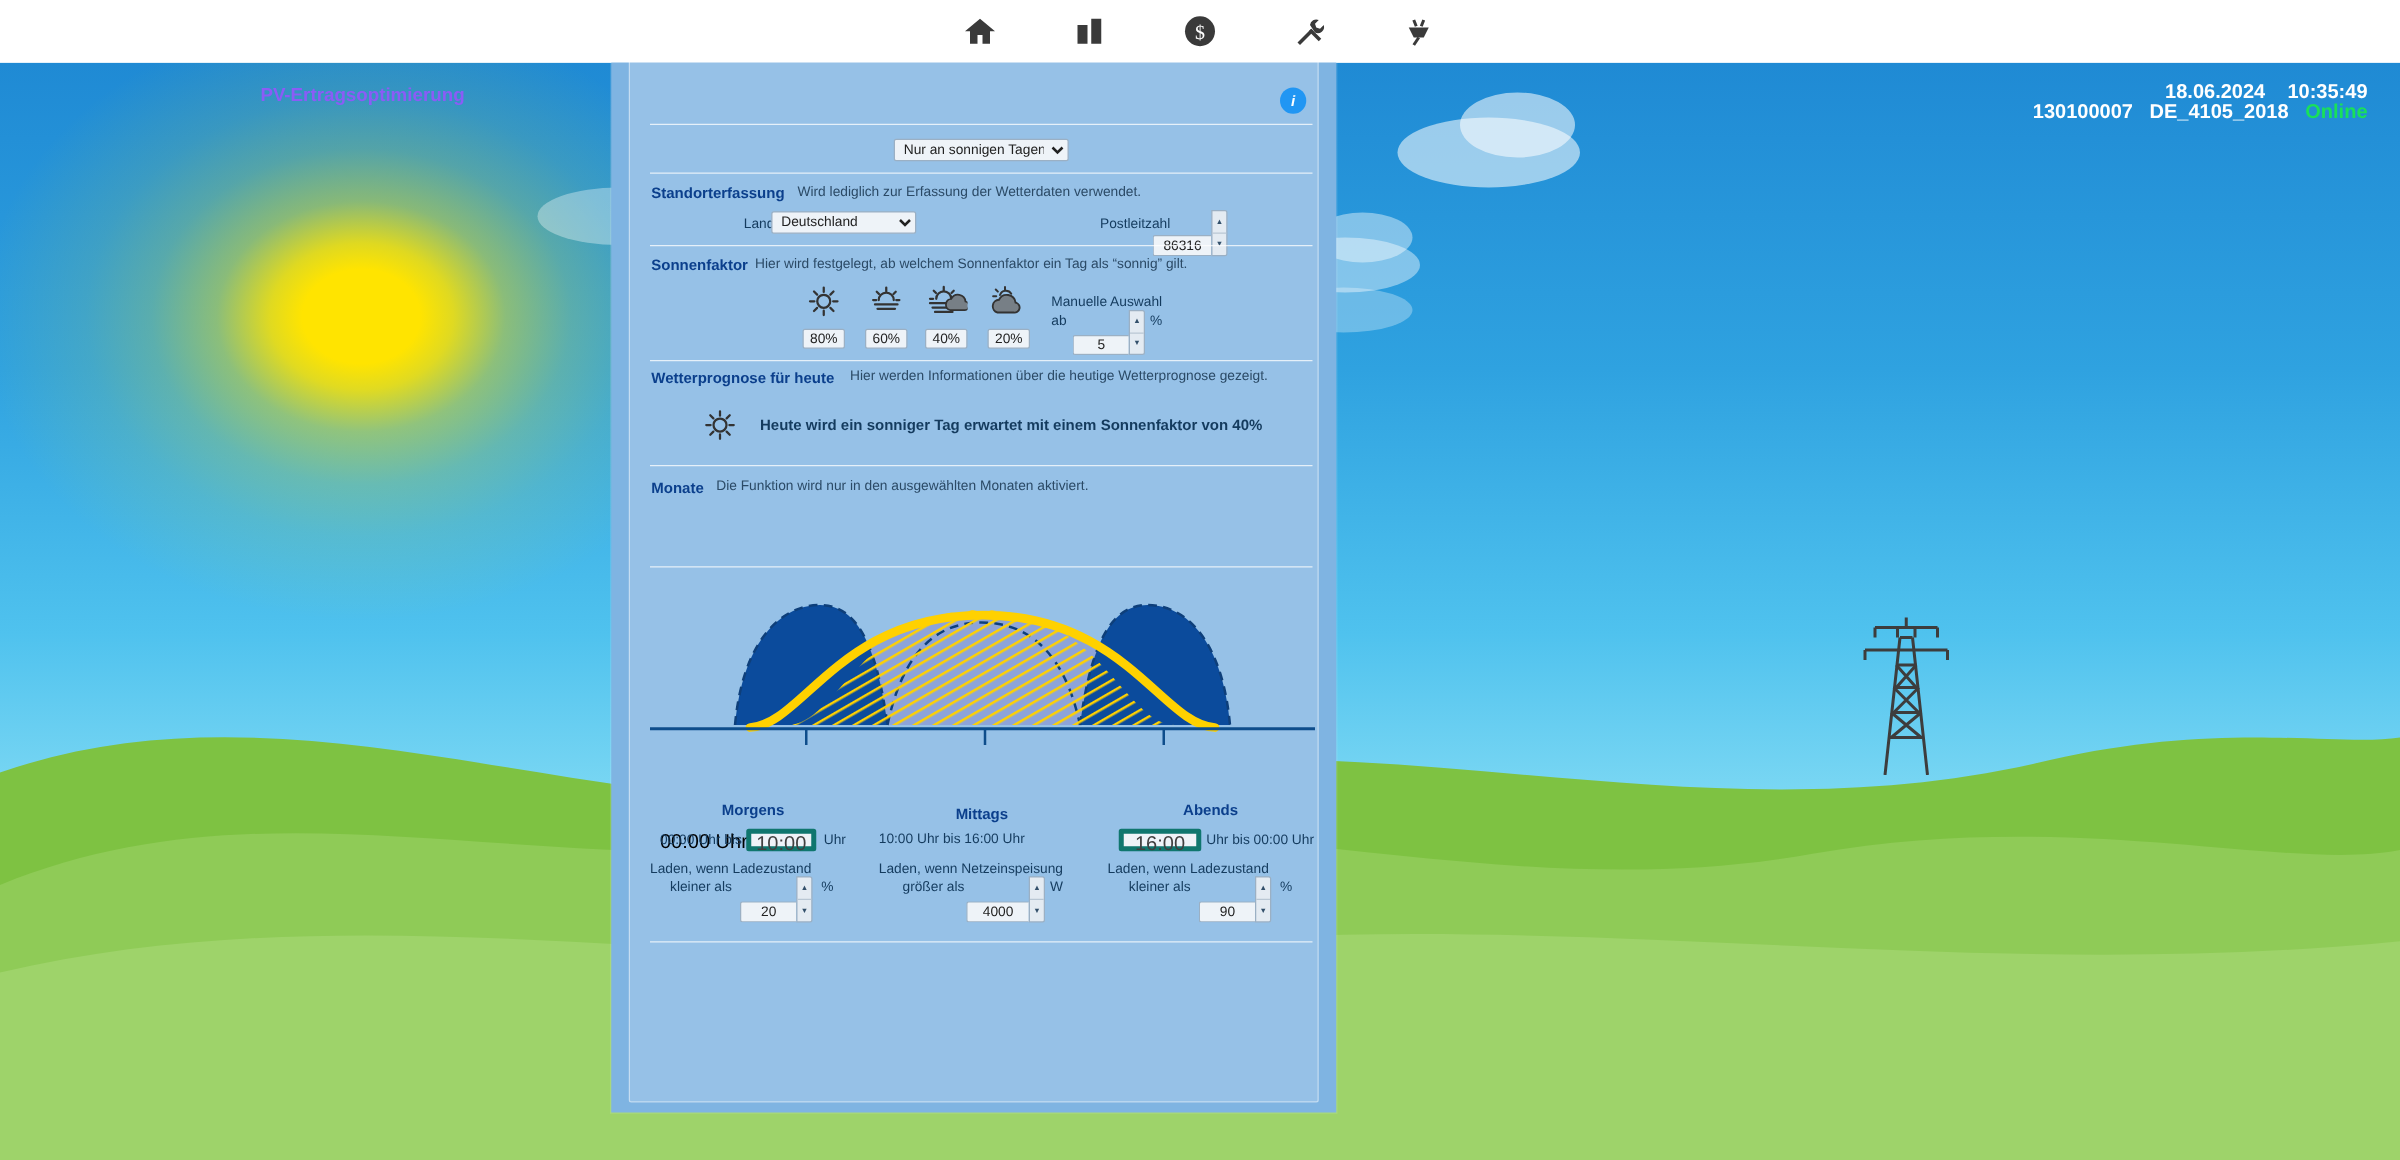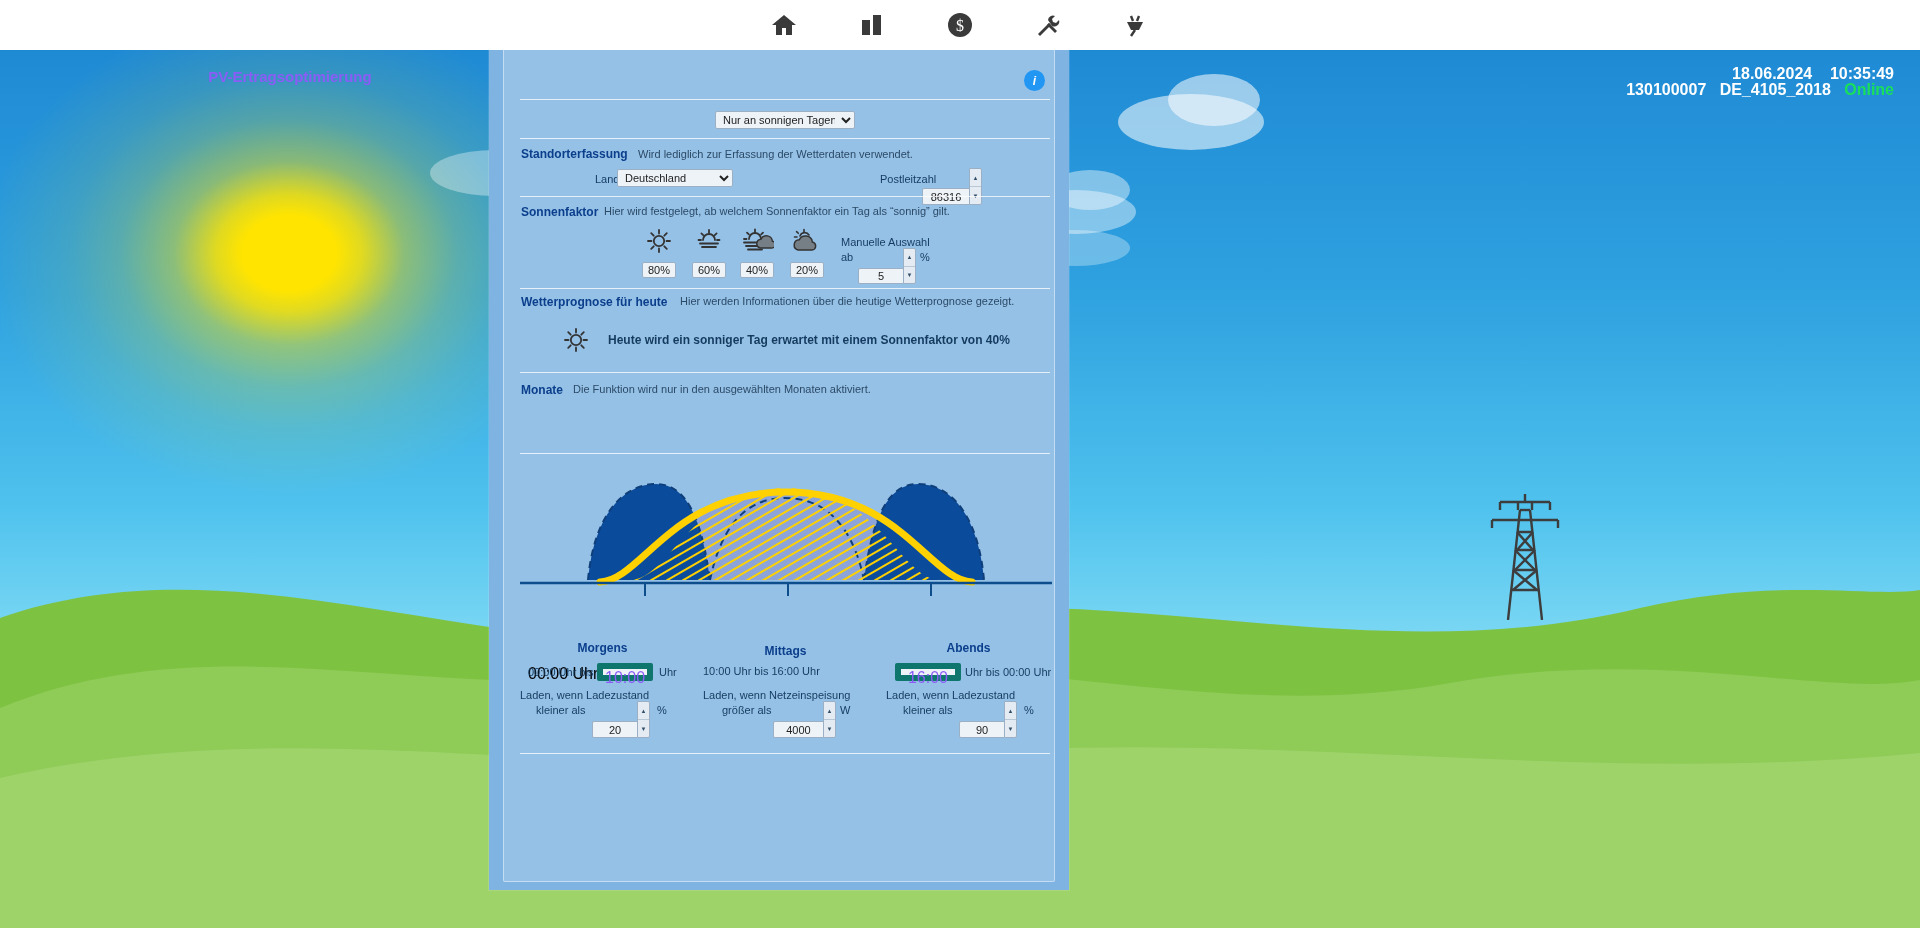--- a/index.html
+++ b/index.html
@@ -104,24 +104,24 @@
   }
   .sel {
     background: #eef3f8;
     border: 1px solid #9bb0c4;
     border-radius: 2px;
     padding: 1px 3px;
     color: #222;
   }
   .txtin {
     background: #eef3f8;
-    border: 6px solid #0f766e;
+    border: 4px solid #0f766e;
     border-radius: 2px;
     text-align: center;
-    color: #8b5cf6;
+    color: #404040;
     padding: 1px 2px;
   }
   .sec-title { color: #0b3f8c; font-weight: bold; font-size: 12px; }
   .sec-desc { color: #2b4a66; font-size: 11px; }
   .lbl { color: #143b5e; font-size: 11px; }
 
   
   .numwrap { display: inline-flex; align-items: stretch; }
   .numwrap .nv {
     background: #eef3f8; border: 1px solid #9bb0c4; border-right: none;

